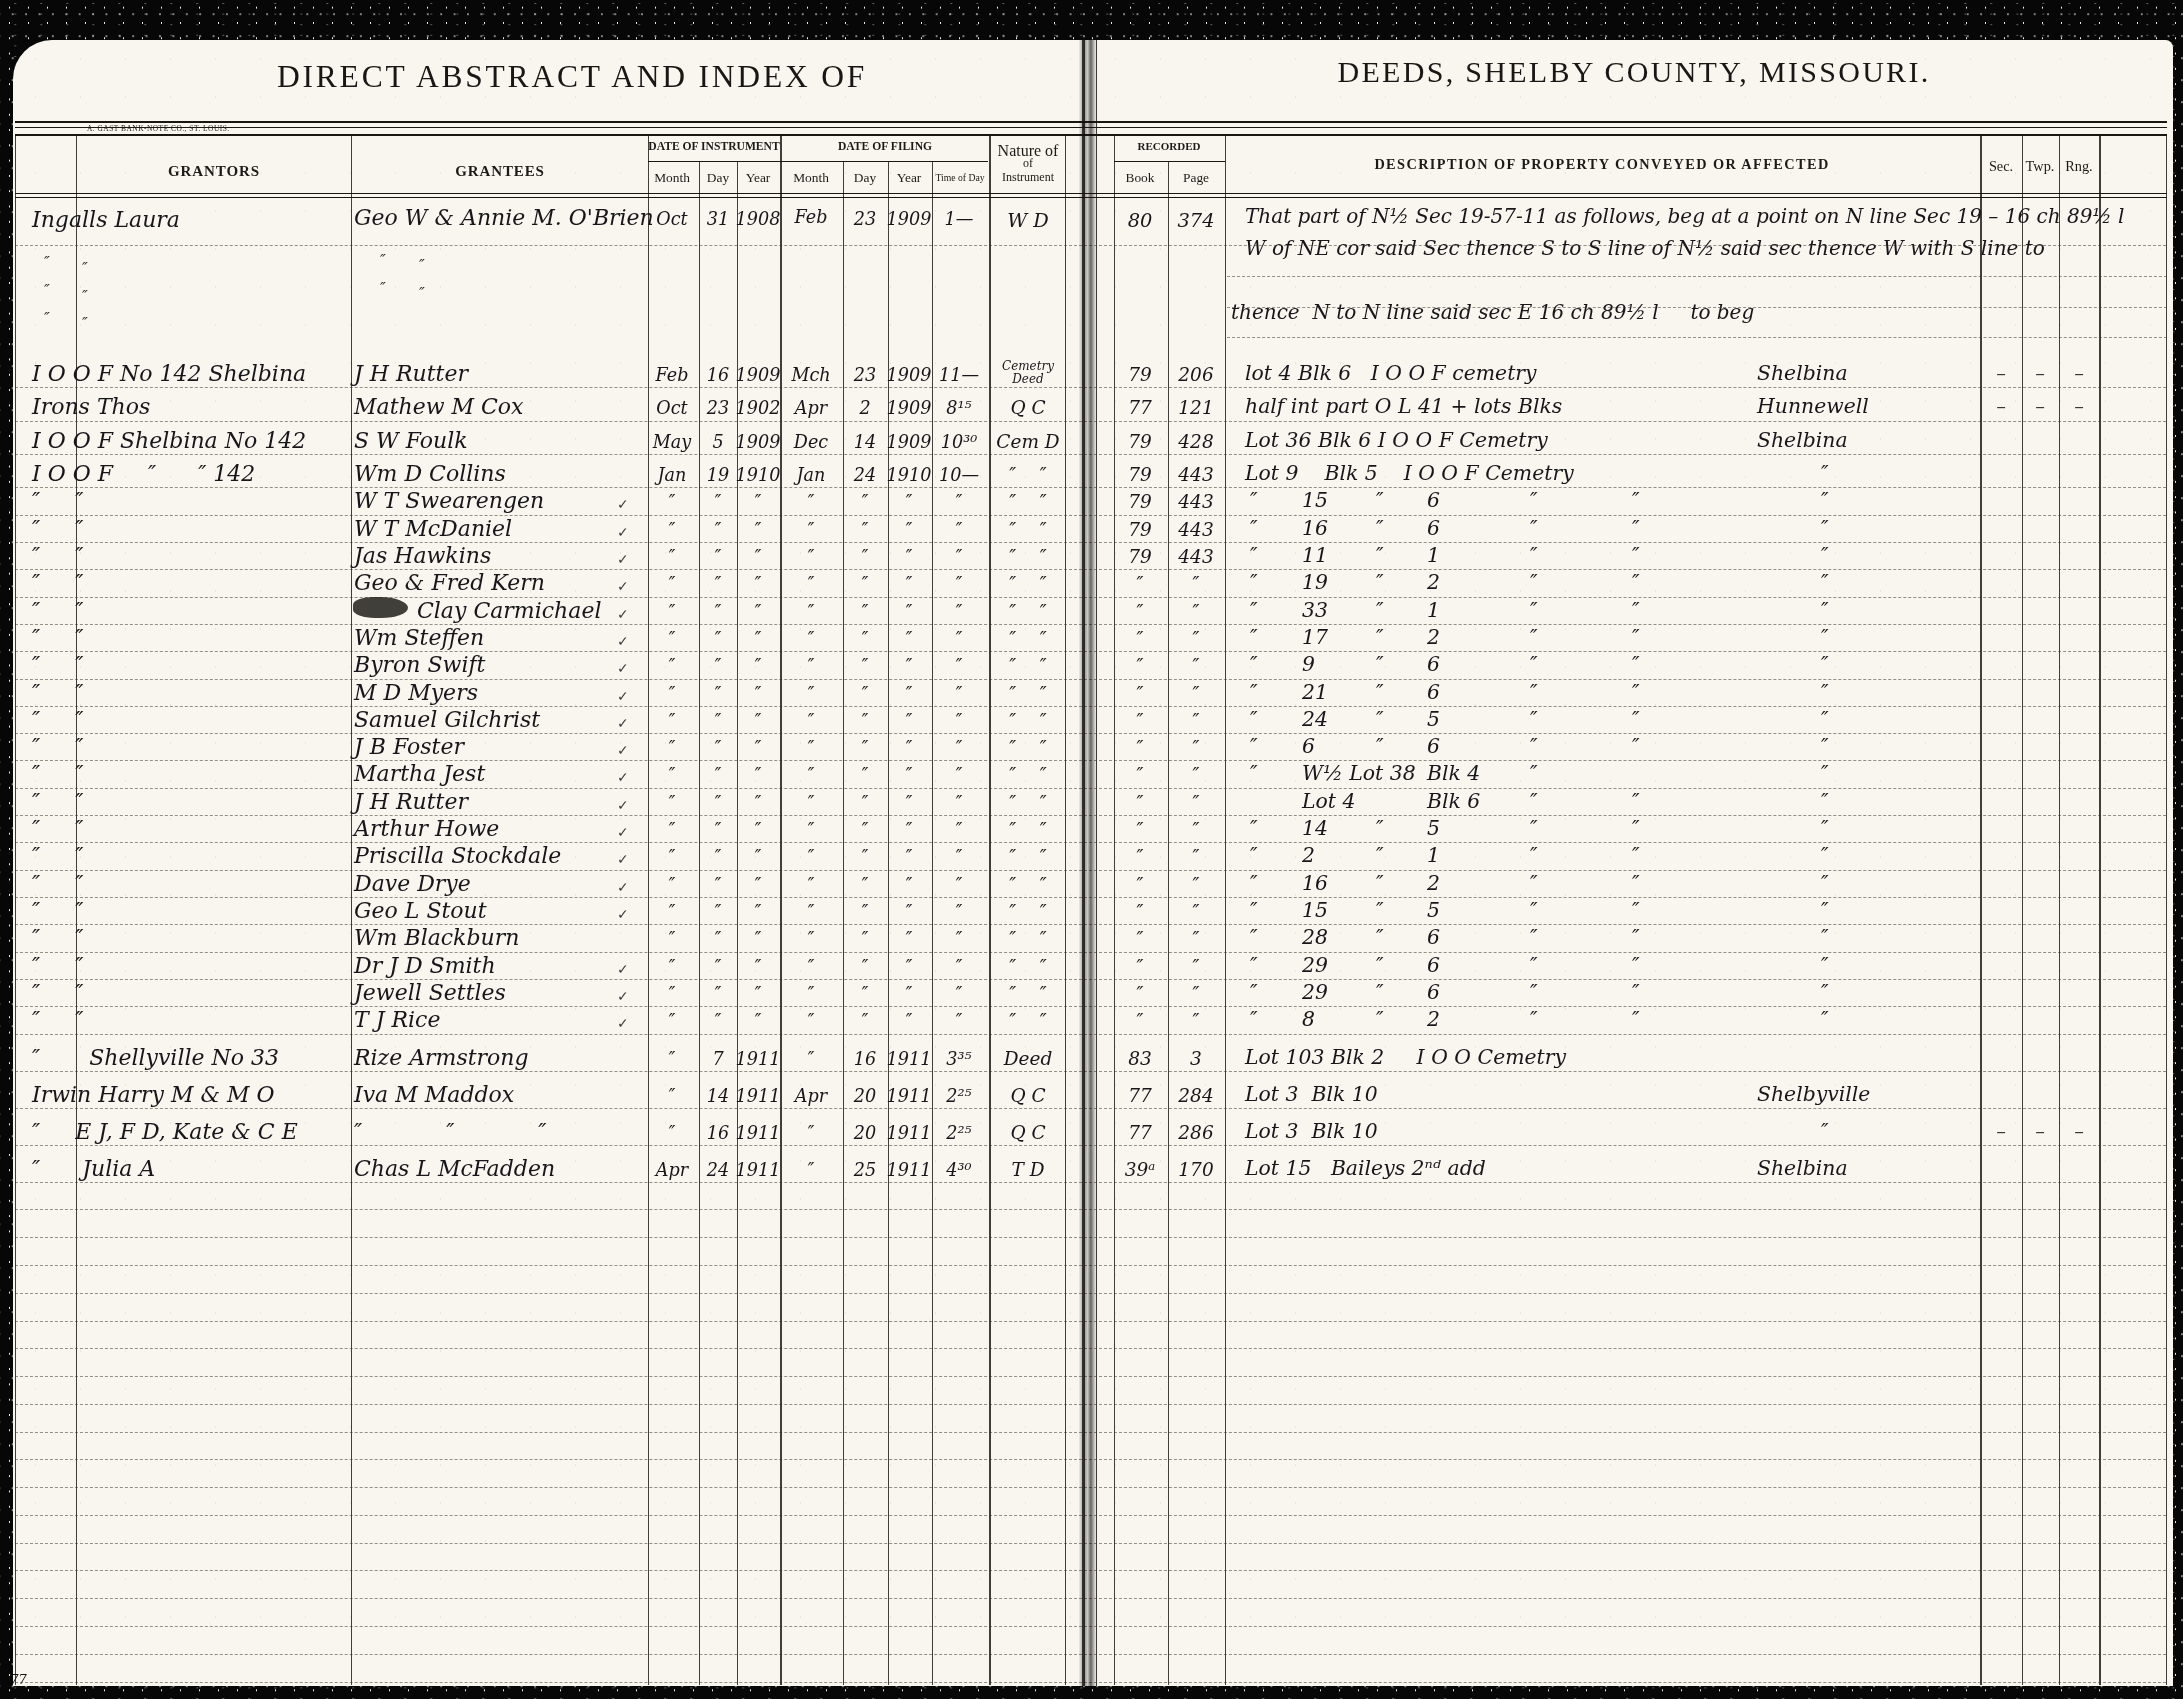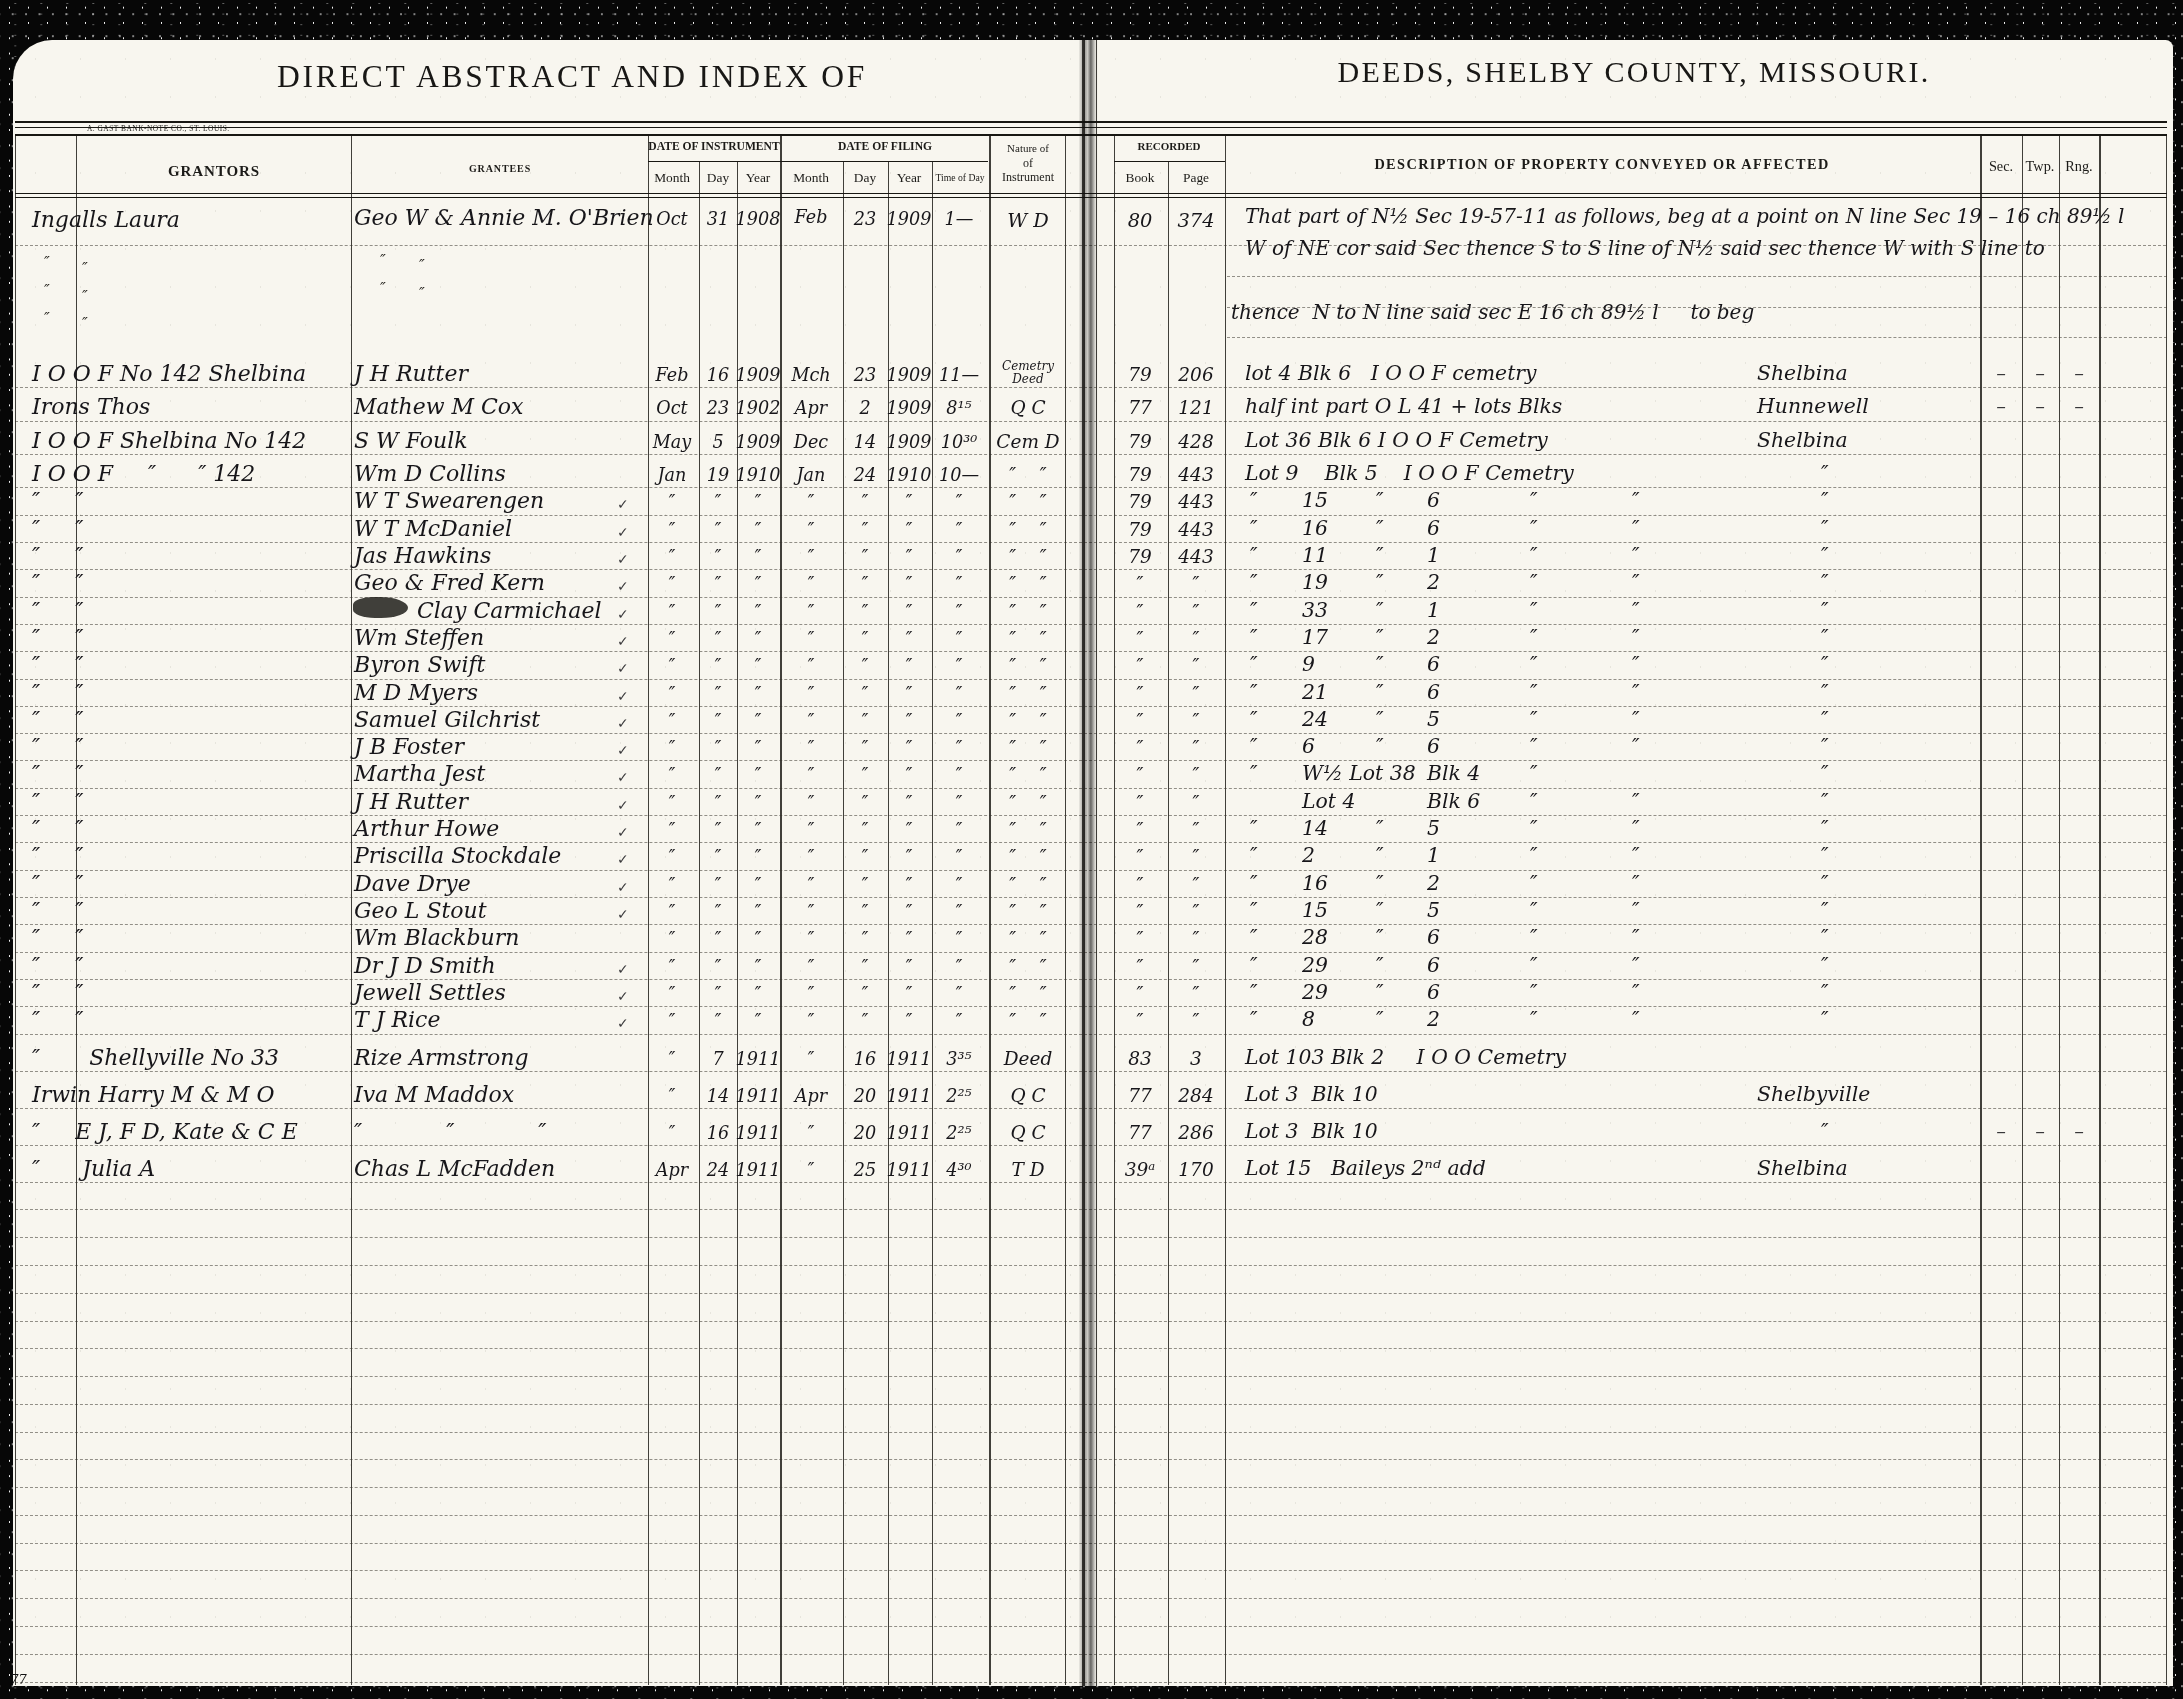--- a/index.html
+++ b/index.html
@@ -55,31 +55,31 @@
 <body>
 
 <div id="root">
   <div class="paper"></div>
 
   <div class="title" id="title-left">DIRECT ABSTRACT AND INDEX OF</div>
   <div class="title" id="title-right">DEEDS, SHELBY COUNTY, MISSOURI.</div>
   <div class="imprint">A. GAST BANK-NOTE CO., ST. LOUIS.</div>
 
   <div class="phead" style="left:214px;top:163px;font-size:15px;letter-spacing:0.9px">GRANTORS</div>
-  <div class="phead" style="left:500px;top:163px;font-size:10px;letter-spacing:0.9px">GRANTEES</div>
+  <div class="phead" style="left:500px;top:163px;font-size:15px;letter-spacing:0.9px">GRANTEES</div>
   <div class="phead" style="left:714px;top:140px;font-size:11.6px">DATE OF INSTRUMENT</div>
   <div class="phead" style="left:672px;top:170px;font-size:13.4px;font-weight:500">Month</div>
   <div class="phead" style="left:718px;top:170px;font-size:13.4px;font-weight:500">Day</div>
   <div class="phead" style="left:758px;top:170px;font-size:13.4px;font-weight:500">Year</div>
   <div class="phead" style="left:885px;top:140px;font-size:11.6px">DATE OF FILING</div>
   <div class="phead" style="left:811px;top:170px;font-size:13.4px;font-weight:500">Month</div>
   <div class="phead" style="left:865px;top:170px;font-size:13.4px;font-weight:500">Day</div>
   <div class="phead" style="left:909px;top:170px;font-size:13.4px;font-weight:500">Year</div>
   <div class="phead" style="left:960px;top:172px;font-size:9.7px;font-weight:500">Time of Day</div>
-  <div class="phead" style="left:1028px;top:142px;font-size:11px;font-weight:500">Nature of</div>
+  <div class="phead" style="left:1028px;top:142px;font-size:16px;font-weight:500">Nature of</div>
   <div class="phead" style="left:1028px;top:156px;font-size:12px;font-weight:500">of</div>
   <div class="phead" style="left:1028px;top:170px;font-size:12px;font-weight:500">Instrument</div>
   <div class="phead" style="left:1169px;top:140px;font-size:11px">RECORDED</div>
   <div class="phead" style="left:1140px;top:170px;font-size:13.4px;font-weight:500">Book</div>
   <div class="phead" style="left:1196px;top:170px;font-size:13.4px;font-weight:500">Page</div>
   <div class="phead" style="left:1602px;top:156px;font-size:14.3px;letter-spacing:1.4px">DESCRIPTION OF PROPERTY CONVEYED OR AFFECTED</div>
   <div class="phead" style="left:2001px;top:158px;font-size:14.3px;font-weight:500">Sec.</div>
   <div class="phead" style="left:2040px;top:158px;font-size:14.3px;font-weight:500">Twp.</div>
   <div class="phead" style="left:2079px;top:158px;font-size:14.3px;font-weight:500">Rng.</div>
 

